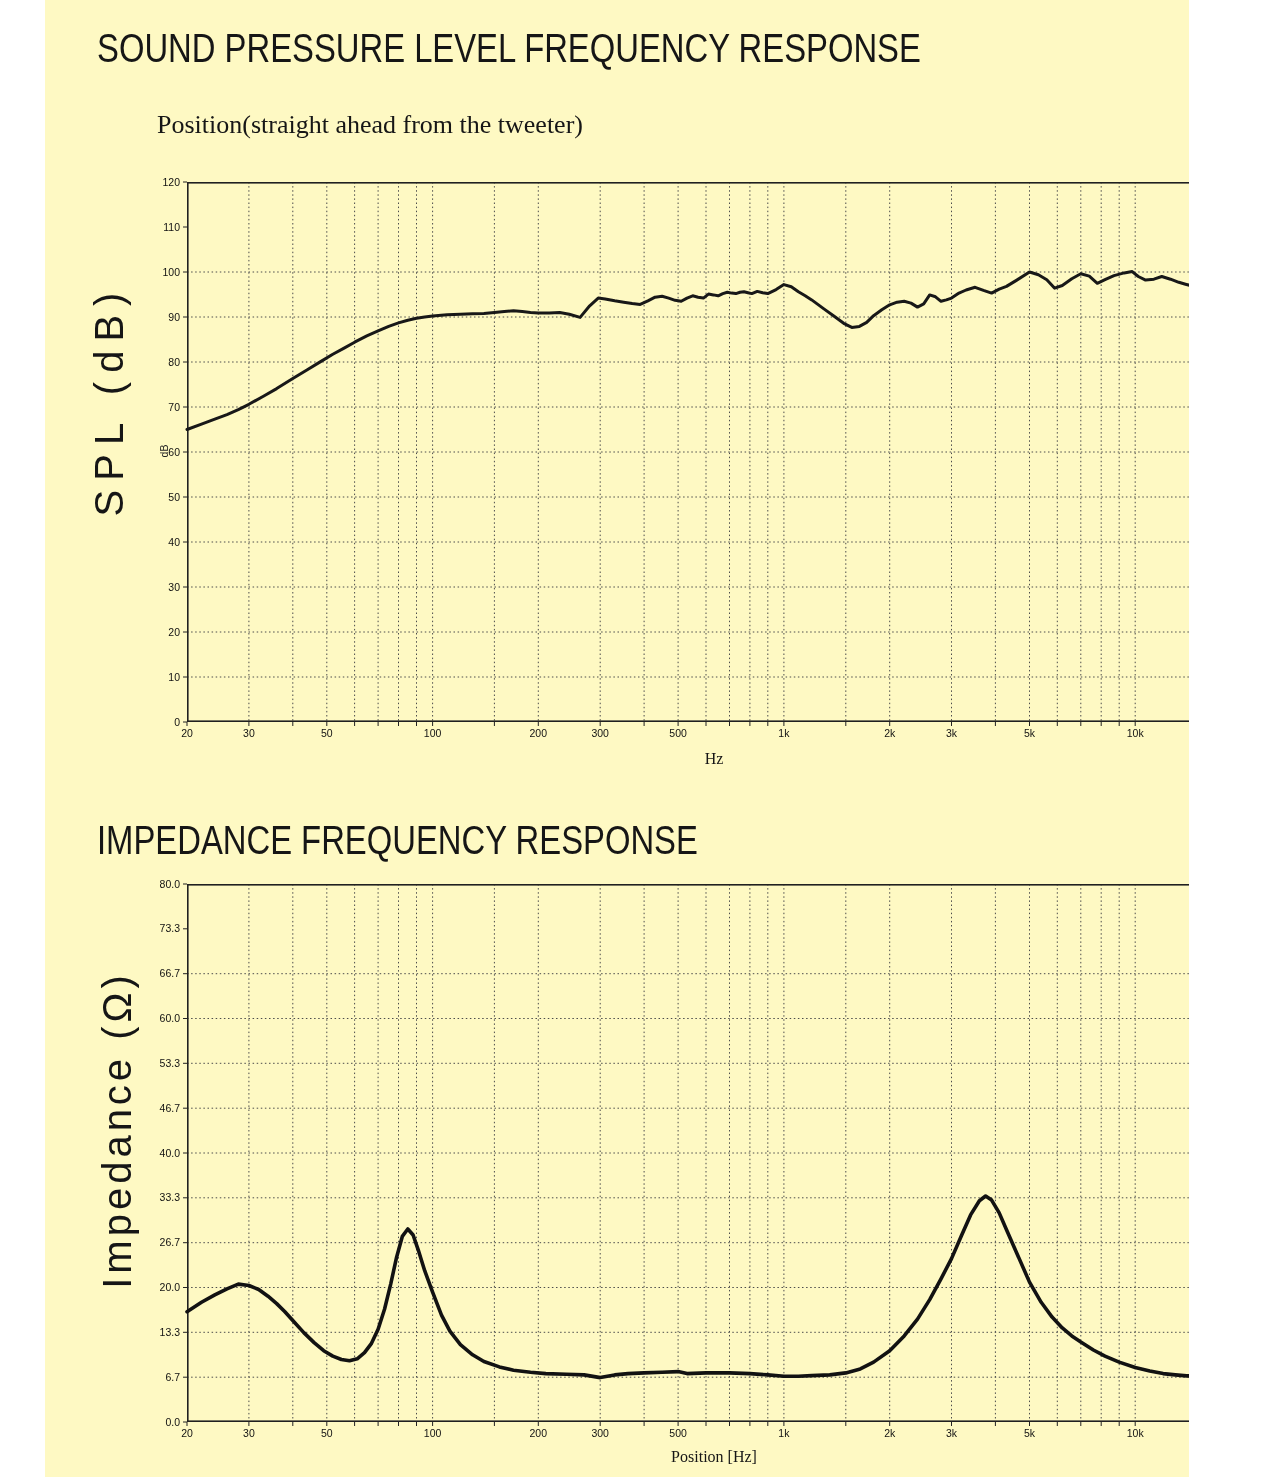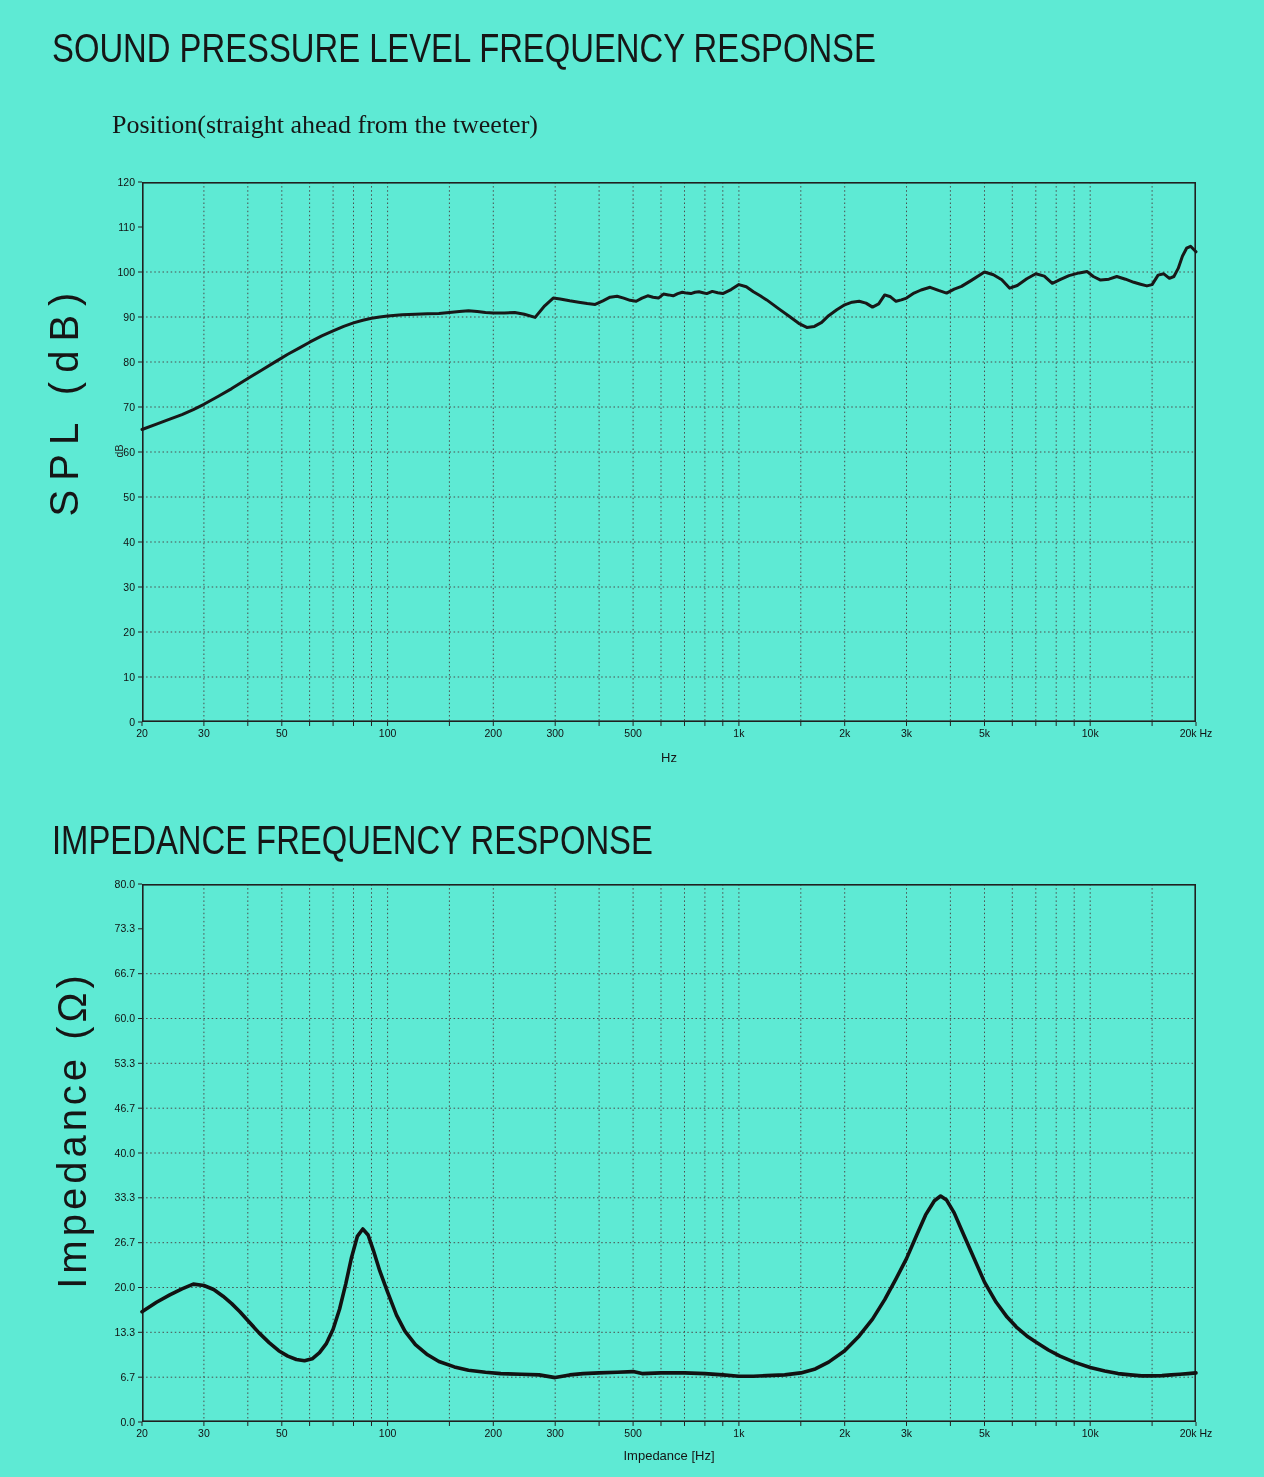--- a/index.html
+++ b/index.html
@@ -1,32 +1,32 @@
 <!DOCTYPE html>
 <html><head>
 <meta charset="utf-8">
 <style>
   html,body{margin:0;padding:0;background:#fff;}
-  .page{position:relative;width:1264px;height:1477px;background:#5eead4;
-        font-family:"Liberation Sans",sans-serif;color:#1a1a1a;overflow:hidden;}
+  .page{position:relative;width:1144px;height:1477px;background:#fef9c3;
+        font-family:"Liberation Sans",sans-serif;color:#1a1a1a;overflow:hidden;margin-left:45px;}
   .chart-title{position:absolute;font-size:40px;font-weight:400;white-space:nowrap;
         transform:scaleX(0.82);transform-origin:left top;letter-spacing:0;color:#161616;}
   #title-spl{left:52px;top:26px;}
   #title-imp{left:52px;top:818px;}
   .subtitle{position:absolute;left:112px;top:110px;font-size:26px;color:#161616;white-space:nowrap;font-family:Liberation Serif, serif;}
   .ylabel-big{position:absolute;font-size:40px;white-space:nowrap;color:#161616;
         transform:translate(-50%,-50%) rotate(-90deg);}
   #ylabel-spl{left:64px;top:400px;letter-spacing:9px;}
   #ylabel-imp{left:72px;top:1130px;letter-spacing:4px;}
   .ylabel-small{position:absolute;left:119px;top:451px;font-size:10.5px;color:#222;
         transform:translate(-50%,-50%) rotate(-90deg);}
   .chart{position:absolute;}
   #chart-spl{left:142px;top:182px;width:1054px;height:540px;}
   #chart-imp{left:142px;top:884px;width:1054px;height:538px;}
-  .xlabel{position:absolute;transform:translateX(-50%);font-size:13px;color:#161616;white-space:nowrap;}
+  .xlabel{position:absolute;transform:translateX(-50%);font-size:16px;color:#161616;white-space:nowrap;font-family:Liberation Serif, serif;}
   #xlabel-spl{left:669px;top:750px;}
   #xlabel-imp{left:669px;top:1448px;}
   svg{display:block;}
 </style>
 </head>
 <body>
 
 <div class="page">
 
   <div class="chart-title" id="title-spl">SOUND PRESSURE LEVEL FREQUENCY RESPONSE</div>
@@ -280,15 +280,15 @@
           <text x="-7" y="182.8" text-anchor="end">53.3</text>
           <text x="-7" y="138.0" text-anchor="end">60.0</text>
           <text x="-7" y="93.2" text-anchor="end">66.7</text>
           <text x="-7" y="48.3" text-anchor="end">73.3</text>
           <text x="-7" y="3.5" text-anchor="end">80.0</text>
         </g>
         <polyline points="0.0,427.7 14.5,418.3 27.8,410.9 40.0,404.8 51.3,400.1 61.9,401.5 71.7,405.5 81.0,412.2 89.7,419.6 97.9,427.7 105.8,436.5 116.8,448.6 127.1,458.6 136.7,466.7 145.8,472.1 154.4,475.5 162.5,476.8 170.2,474.8 177.5,468.7 184.5,459.3 191.1,445.2 197.6,425.0 203.7,400.1 209.6,373.2 215.3,352.4 220.8,345.0 226.1,351.0 231.2,365.8 237.7,386.7 245.6,408.2 254.5,431.1 262.9,447.2 273.4,460.7 285.6,470.8 296.9,477.5 312.4,482.9 326.5,486.2 343.5,488.2 358.8,489.6 379.2,490.3 397.1,490.9 413.2,493.6 427.7,490.9 441.0,489.6 457.1,488.9 475.1,488.2 491.1,487.6 500.0,489.6 519.0,488.9 542.5,488.9 562.9,489.6 580.8,490.9 596.9,492.3 611.4,492.3 624.7,491.6 642.7,490.9 658.8,488.9 673.3,484.9 686.6,478.1 702.7,466.7 717.2,451.9 730.5,435.1 742.7,415.6 754.0,394.8 764.5,374.6 774.4,351.7 783.6,330.9 792.4,316.7 798.6,312.0 804.6,316.1 812.2,328.9 819.5,345.7 829.8,369.2 842.5,398.1 854.2,418.3 865.1,433.1 875.3,443.9 884.8,451.9 893.8,458.0 906.4,466.0 918.0,472.1 932.2,478.1 948.2,483.5 962.8,486.9 976.1,489.6 988.3,490.9 999.6,491.9 1010.1,491.9 1020.0,491.6 1029.2,490.9 1037.9,490.3 1046.2,489.6 1054.0,488.9" fill="none" stroke="#121212" stroke-width="3.6" stroke-linejoin="round" stroke-linecap="round"></polyline>
       </svg>
     </div>
 
-  <div class="xlabel" id="xlabel-imp">Impedance [Hz]</div>
+  <div class="xlabel" id="xlabel-imp">Position [Hz]</div>
 
 </div>
 
 </body></html>

